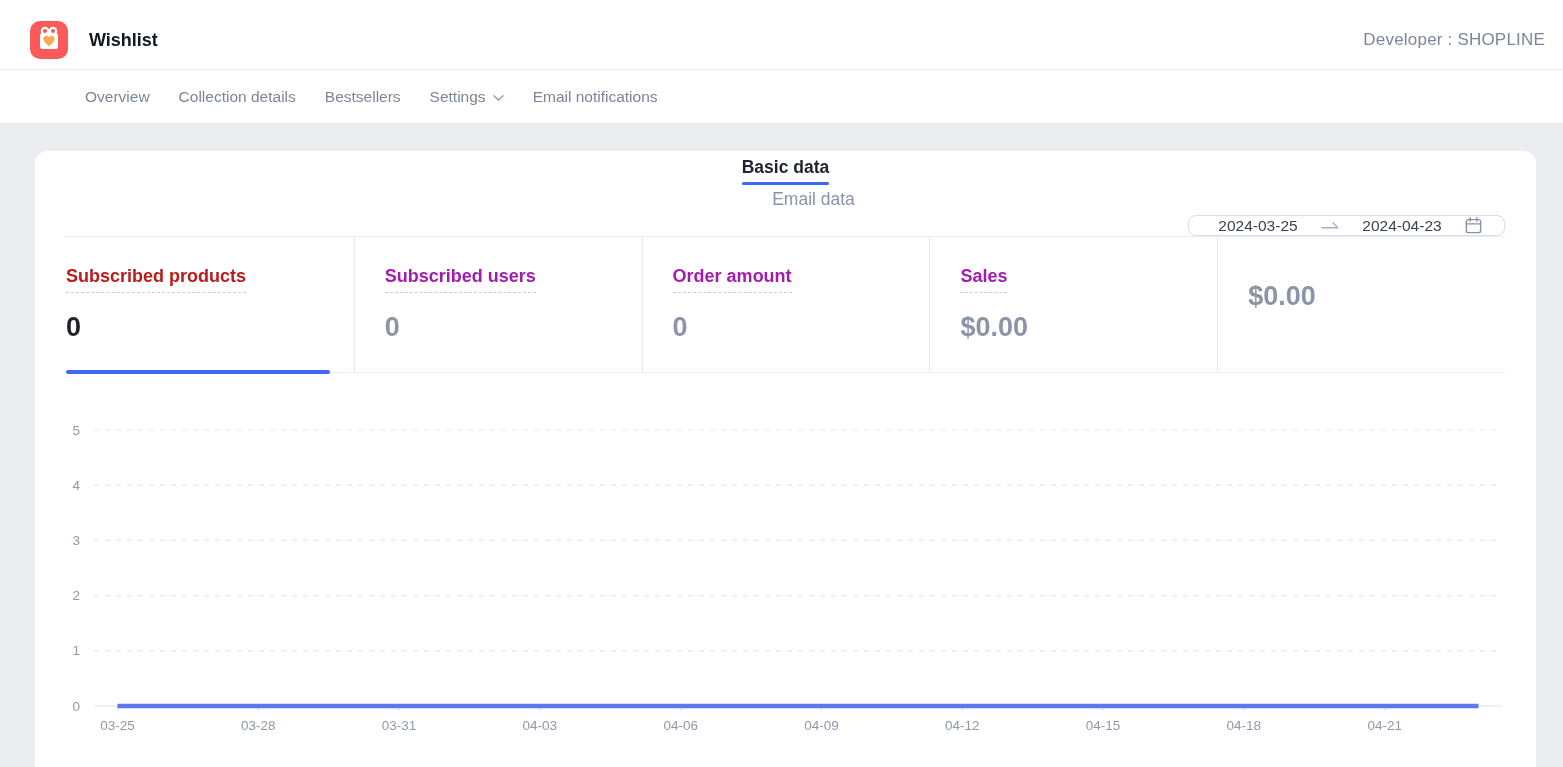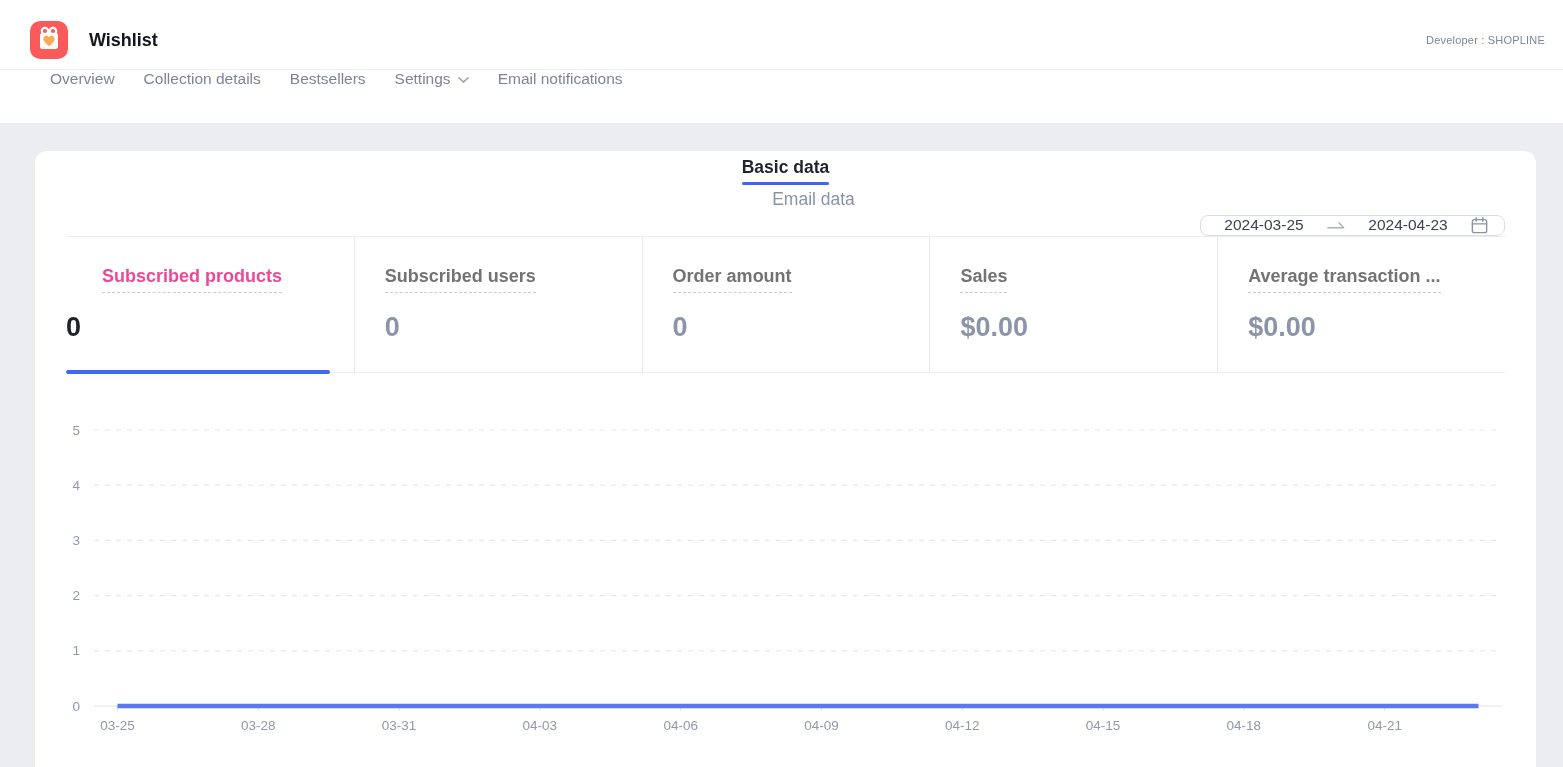--- a/index.html
+++ b/index.html
@@ -5,25 +5,25 @@
   * { margin:0; padding:0; box-sizing:border-box; }
   html,body { width:1563px; height:767px; overflow:hidden; }
   body { background:#ebedf1; font-family:"Liberation Sans", sans-serif; }
 
   
   .header { height:70px; background:#fff; display:flex; align-items:center;
             padding:11px 18px 0 30px; border-bottom:1px solid #f1f2f5; }
   .app-icon { width:38px; height:38px; border-radius:10px; background:#fa5a5a;
               display:flex; align-items:center; justify-content:center; flex:0 0 auto; }
   .app-title { margin-left:21px; font-size:18px; font-weight:700; color:#15171e; }
-  .dev-label { margin-left:auto; font-size:11px; color:#7d8698; letter-spacing:.2px; }
+  .dev-label { margin-left:auto; font-size:17px; color:#7d8698; letter-spacing:.2px; }
 
   
-  .nav { height:53px; background:#fff; display:flex; align-items:flex-start;
-         padding:0 30px 0 50px; gap:29px; }
+  .nav { height:53px; background:#fff; display:flex; align-items:center;
+         padding:0 30px 0 85px; gap:29px; }
   .nav-tab { display:flex; align-items:center; gap:7px; font-size:15.5px; color:#7b8597;
              position:relative; cursor:pointer; white-space:nowrap; }
   .nav-tab.active { color:#1f242d; font-weight:700; }
   .nav-tab.active::after { content:""; position:absolute; left:0; right:0; bottom:0;
              height:3px; background:#3e68f1; border-radius:2px; }
   .caret { display:flex; align-items:center; margin-top:2px; }
 
   
   .card { margin:28px 27px 0 35px; background:#fff; border-radius:12px;
           padding:0 31px; height:648px; }
@@ -31,34 +31,34 @@
   .panel-tabs-row { display:flex; align-items:center; height:86px;
                     border-bottom:1px solid #ecedf1;flex-direction:column; }
   .panel-tab { position:relative; font-size:17.5px; color:#8a93a6; cursor:pointer;
                height:86px; display:flex; align-items:center; }
   .panel-tab + .panel-tab { margin-left:56px; }
   .panel-tab.active { color:#1f232b; font-weight:700; }
   .panel-tab.active::after { content:""; position:absolute; left:0; right:0; bottom:-1.5px;
                height:3px; background:#3e68f1; border-radius:2px; }
 
   .date-range { margin-left:auto; height:42px; border:1px solid #d9dde4; border-radius:8px;
-                display:flex; gap:14px; padding:0 15px;
+                display:flex; align-items:center; gap:14px; padding:0 21px;
                 font-size:15.5px; color:#3b4254; cursor:pointer; background:#fff; }
   .date-range .date-text { min-width:96px; text-align:center; }
 
   
   .stats-row { display:grid; grid-template-columns:repeat(5,1fr); height:136px;
                border-bottom:1px solid #edeff2; }
   .stat { position:relative; padding-top:29px; padding-left:30px;
           border-left:1px solid #e8eaef; cursor:pointer; min-width:0; }
   .stat:first-child { border-left:none; padding-left:0; }
   .stat-label { display:inline-block; max-width:96%; overflow:hidden; white-space:nowrap;
-                font-size:18px; font-weight:700; color:#737373;
+                font-size:18px; font-weight:700; color:#a21caf;
                 border-bottom:1.5px dashed #c8ced9; padding-bottom:5px; }
-  .stat.active .stat-label { color:#ec4899;margin-left:36px; }
+  .stat.active .stat-label { color:#b91c1c; }
   .stat-value { margin-top:15px; font-size:27px; font-weight:700; color:#8c94a7; }
   .stat.active .stat-value { color:#1f222b; }
   .stat.active::after { content:""; position:absolute; left:0; bottom:-2px; width:264px;
                 height:4px; background:#3e68f1; border-radius:2px; }
 
   
   .chart-area { width:1439px; height:400px; }
 </style>
 </head>
 <body>
@@ -137,21 +137,20 @@
     </div>
     <div class="stat">
       <span class="stat-label">Order amount</span>
       <div class="stat-value">0</div>
     </div>
     <div class="stat">
       <span class="stat-label">Sales</span>
       <div class="stat-value">$0.00</div>
     </div>
     <div class="stat">
-      <span class="stat-label">Average transaction ...</span>
       <div class="stat-value">$0.00</div>
     </div>
   </div>
 
   <div class="chart-area" id="chart-area"><svg width="1439" height="400" viewBox="0 0 1439 400">
         <line x1="28" y1="333" x2="1436" y2="333" stroke="#dfe3ea" stroke-width="1.2"></line>
         <text x="14" y="337.5" text-anchor="end" fill="#9098aa" font-size="13.5" font-family="Liberation Sans, sans-serif">0</text>
         <line x1="28" y1="277.8" x2="1436" y2="277.8" stroke="#e5e8ee" stroke-width="1.2" stroke-dasharray="5 6"></line>
         <text x="14" y="282.3" text-anchor="end" fill="#9098aa" font-size="13.5" font-family="Liberation Sans, sans-serif">1</text>
         <line x1="28" y1="222.6" x2="1436" y2="222.6" stroke="#e5e8ee" stroke-width="1.2" stroke-dasharray="5 6"></line>

